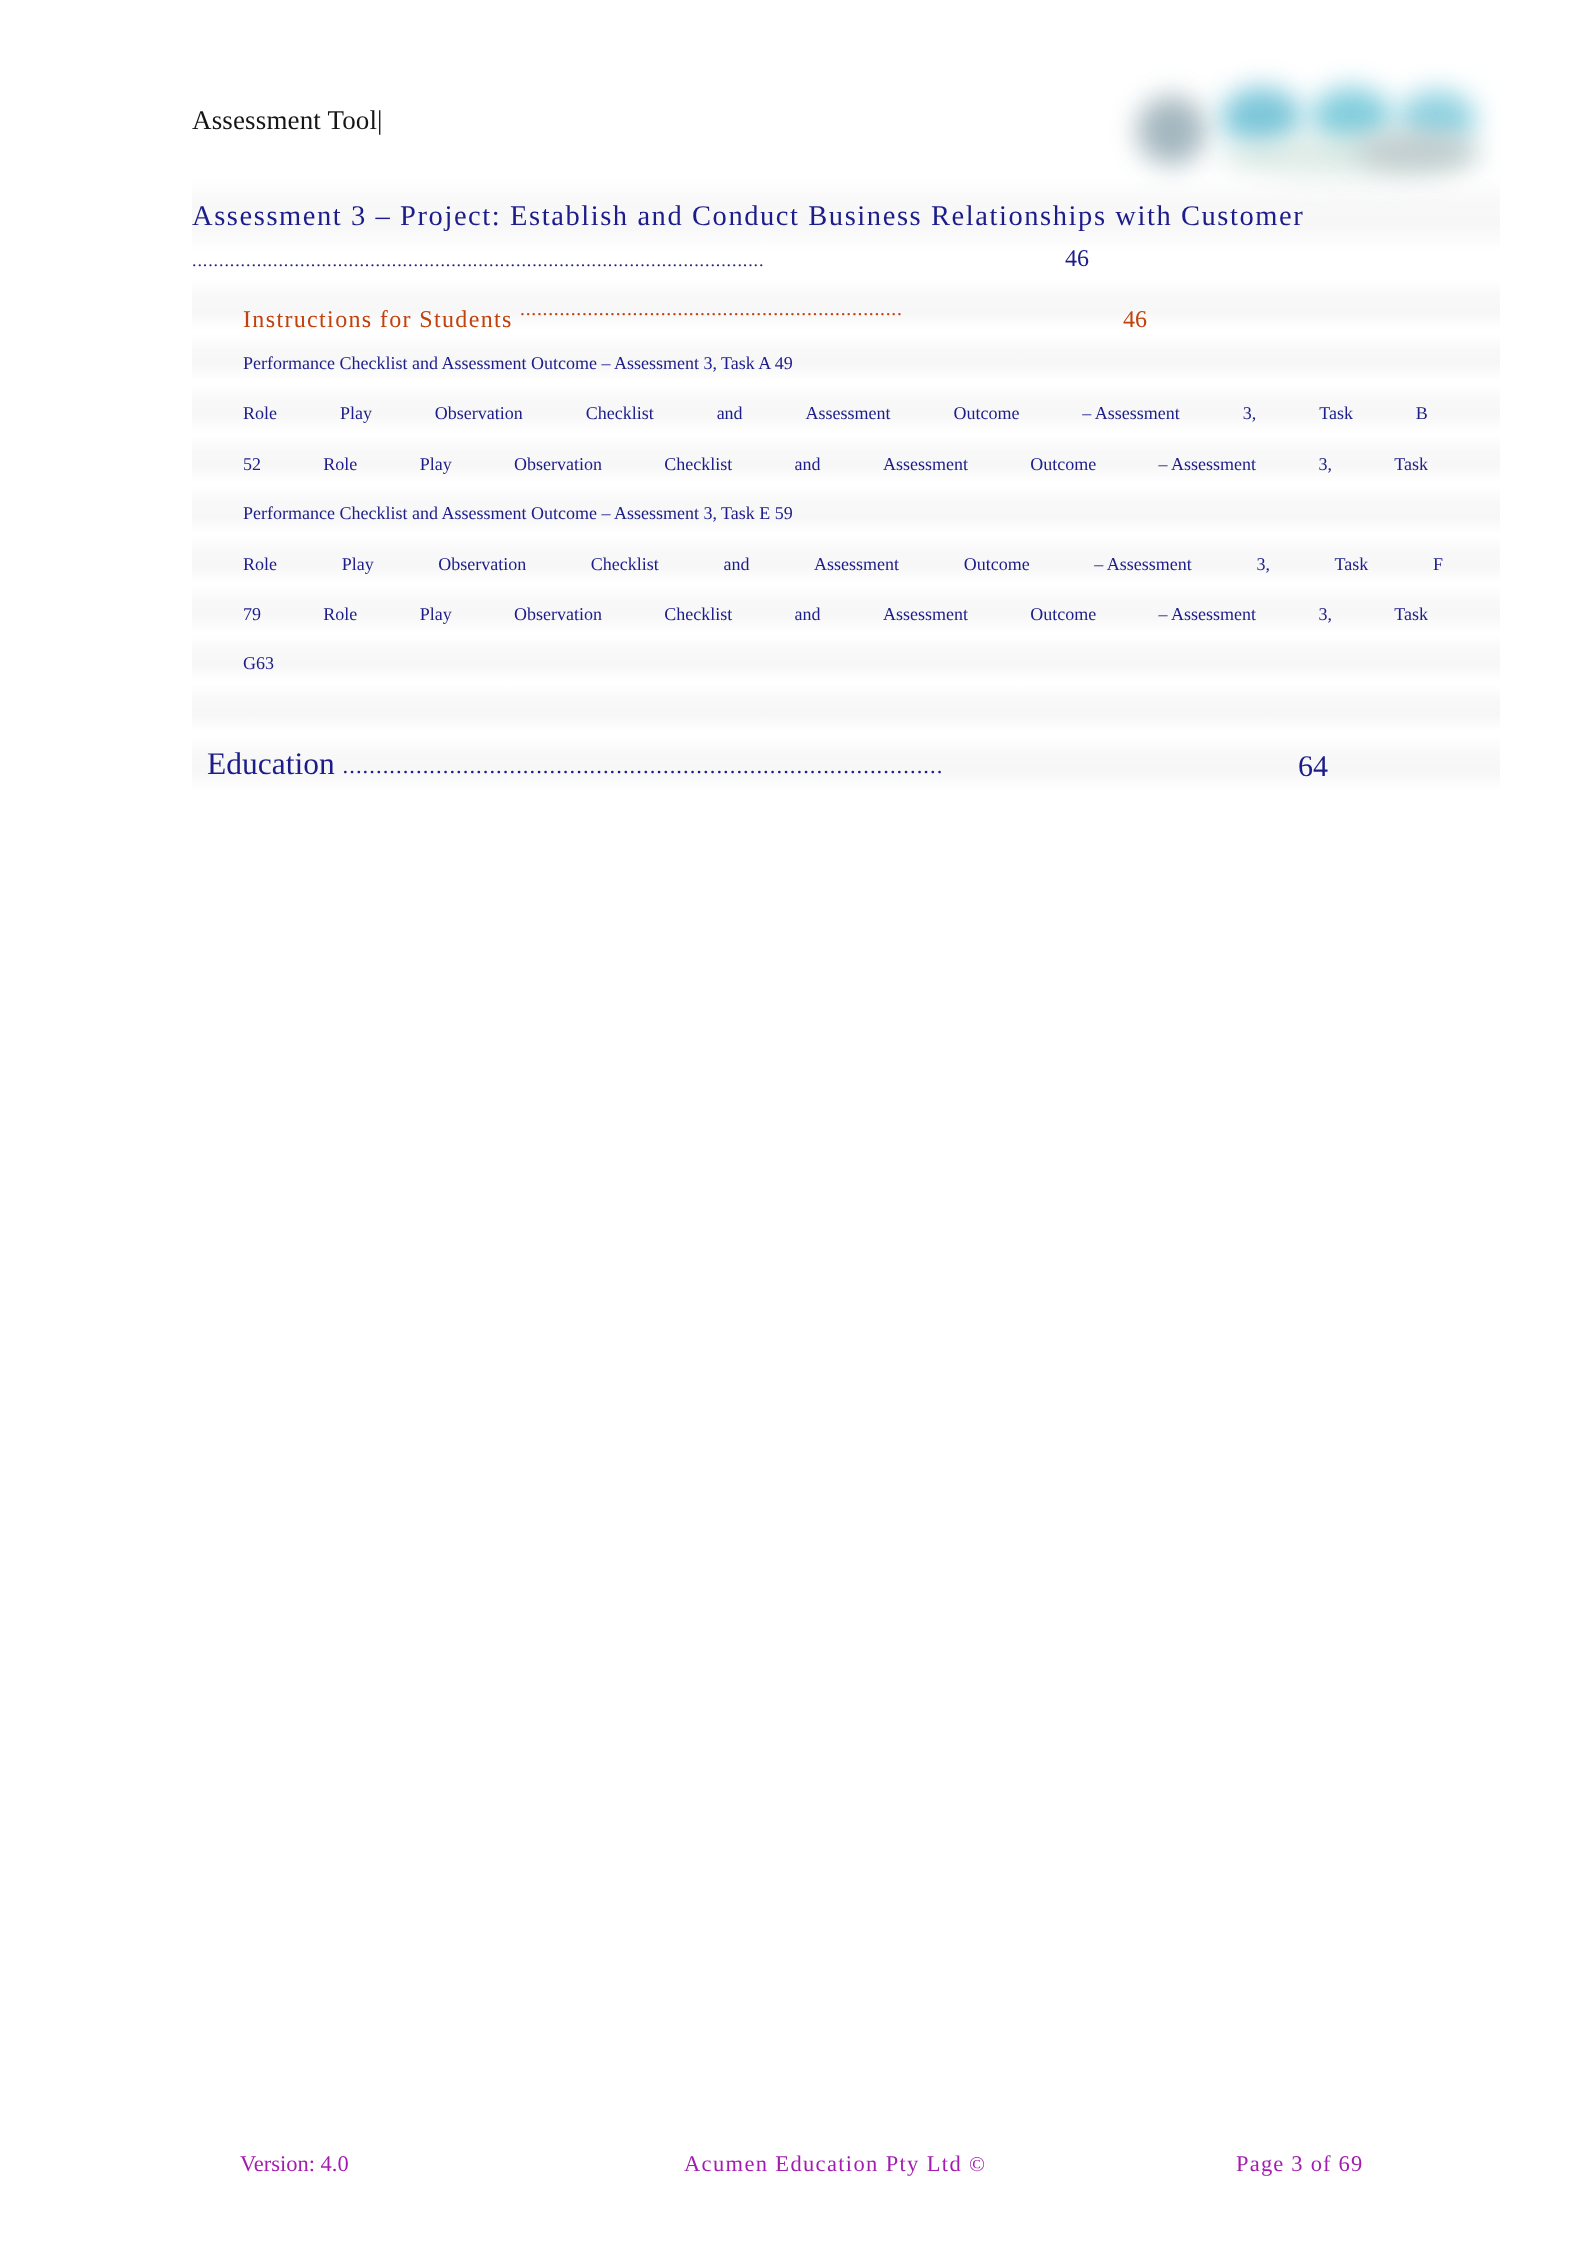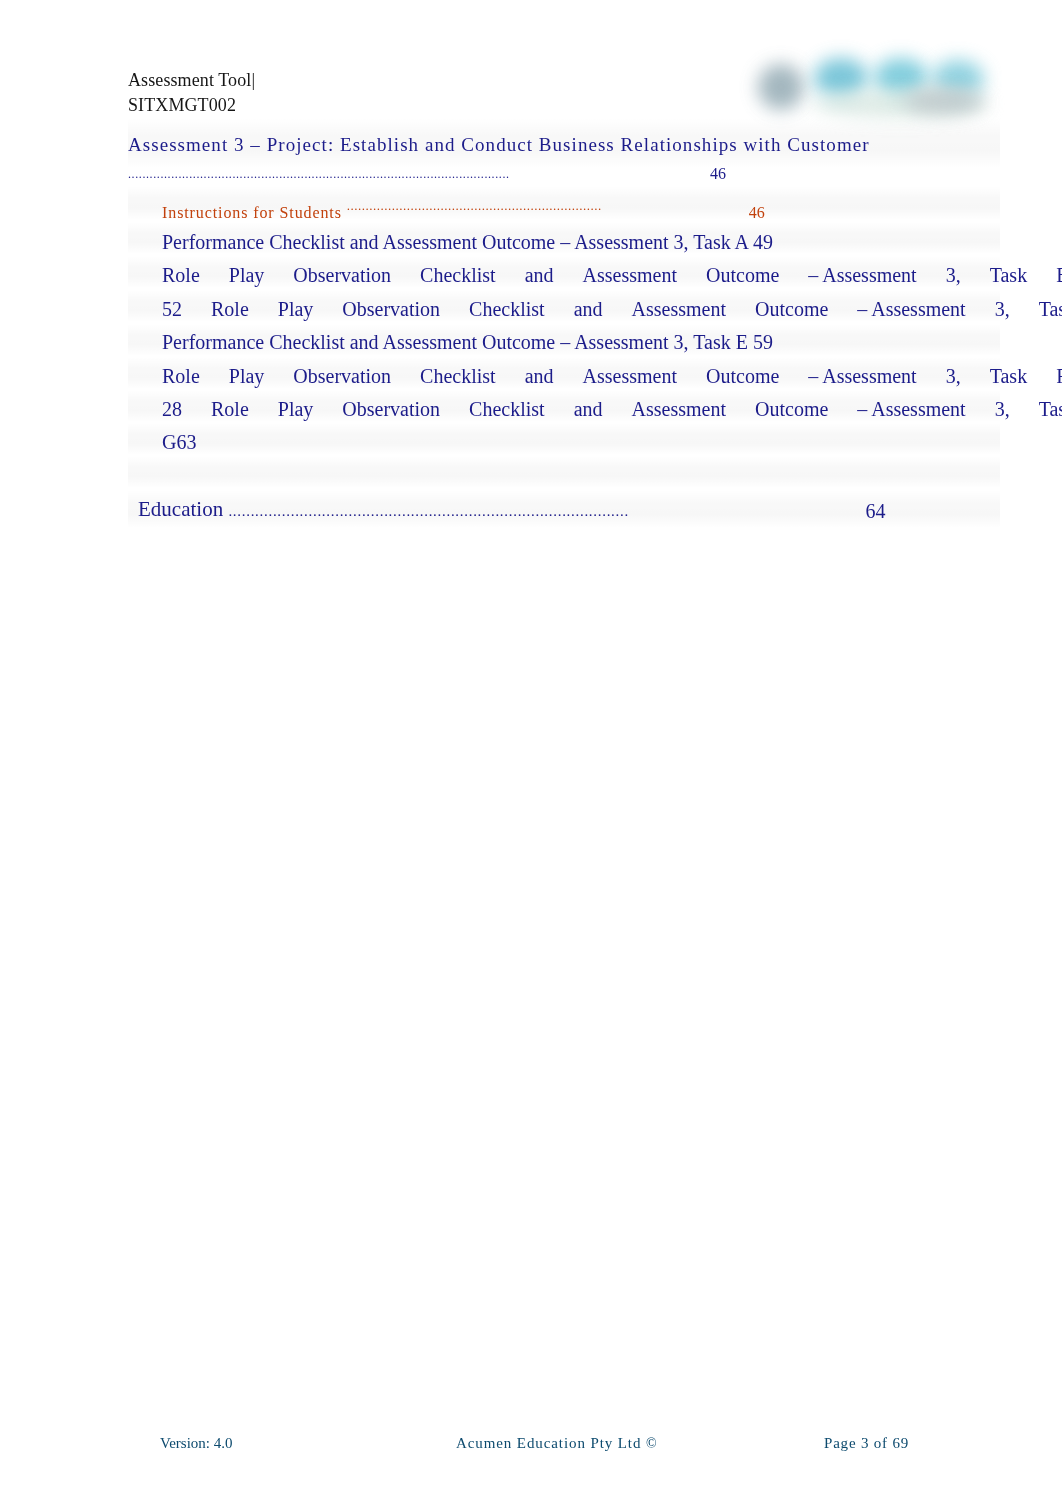--- a/index.html
+++ b/index.html
@@ -141,21 +141,21 @@
     letter-spacing: 0;
   }
 
   
   .toc-body {
     position: absolute;
     left: 162px;
     top: 226px;
     width: 800px;
     color: #1c1c8a;
-    font-size: 20px;
+    font-size: 12px;
     line-height: 33.4px;
   }
   .toc-body .tline {
     display: block;
     white-space: nowrap;
     height: 33.4px;
   }
   .toc-body .tline.justify {
     display: flex;
     justify-content: space-between;
@@ -190,21 +190,21 @@
     vertical-align: middle;
   }
 
   
   .doc-footer {
     position: absolute;
     left: 0;
     top: 1430px;
     width: 937px;
     height: 26px;
-    color: #0c4a6e;
+    color: #a21caf;
     font-size: 15px;
     line-height: 26px;
   }
   .doc-footer .f-left   { position: absolute; left: 160px; }
   .doc-footer .f-center { position: absolute; left: 456px; letter-spacing: .9px; }
   .doc-footer .f-right  { position: absolute; left: 824px; letter-spacing: .8px; }
   .doc-footer .copy { font-size: 14px; }
 </style>
 </head>
 <body>
@@ -218,21 +218,20 @@
   <div class="band" style="top:290px;height:32px;"></div>
   <div class="band" style="top:324px;height:32px;"></div>
   <div class="band" style="top:357px;height:32px;"></div>
   <div class="band" style="top:390px;height:32px;"></div>
   <div class="band" style="top:423px;height:32px;"></div>
   <div class="band" style="top:456px;height:32px;"></div>
   <div class="band" style="top:490px;height:38px;"></div>
 
   <div class="doc-header">
     <div>Assessment Tool|</div>
-    <div>SITXMGT002</div>
   </div>
 
   <div class="logo">
     <span class="blob b1"></span>
     <span class="blob b2"></span>
     <span class="blob b3"></span>
     <span class="blob b4"></span>
     <span class="blob b5"></span>
     <span class="blob b6"></span>
   </div>
@@ -286,21 +285,21 @@
           <span>Checklist</span>
           <span>and</span>
           <span>Assessment</span>
           <span>Outcome</span>
           <span>– Assessment</span>
           <span>3,</span>
           <span>Task</span>
           <span>F</span>
         </span>
       <span class="tline justify narrow">
-          <span>28</span>
+          <span>79</span>
           <span>Role</span>
           <span>Play</span>
           <span>Observation</span>
           <span>Checklist</span>
           <span>and</span>
           <span>Assessment</span>
           <span>Outcome</span>
           <span>– Assessment</span>
           <span>3,</span>
           <span>Task</span>

